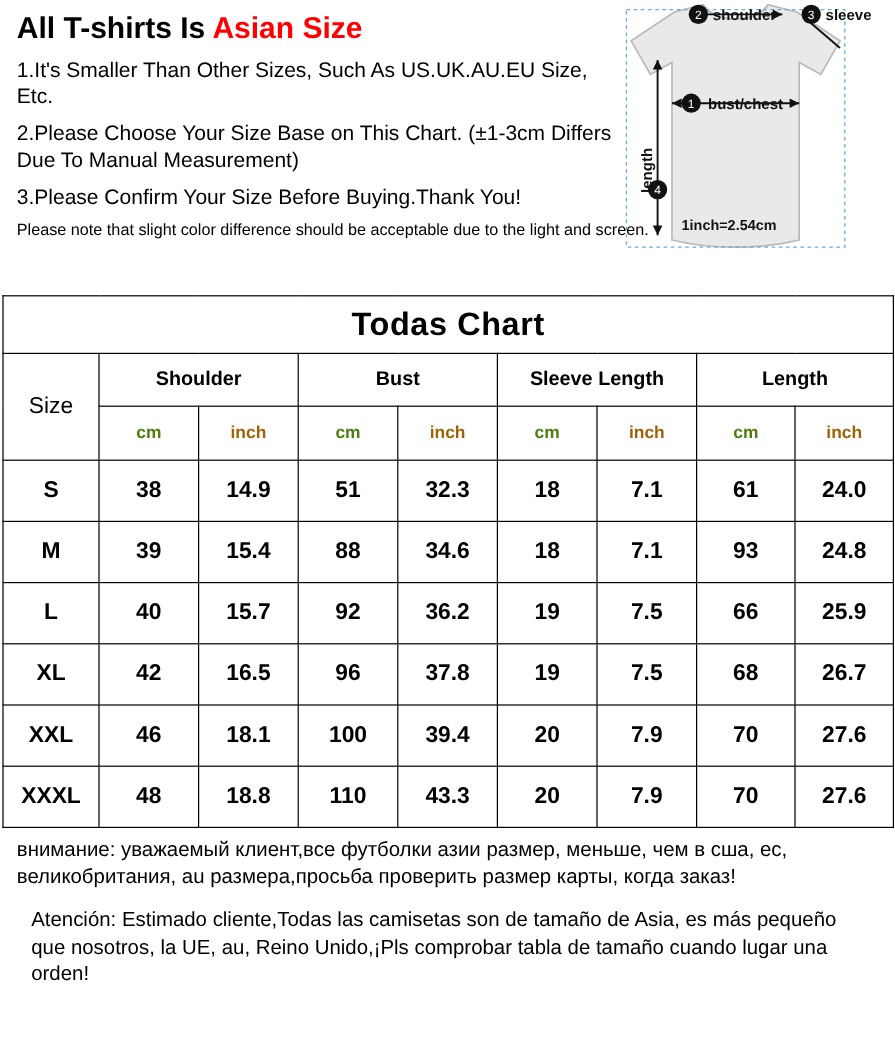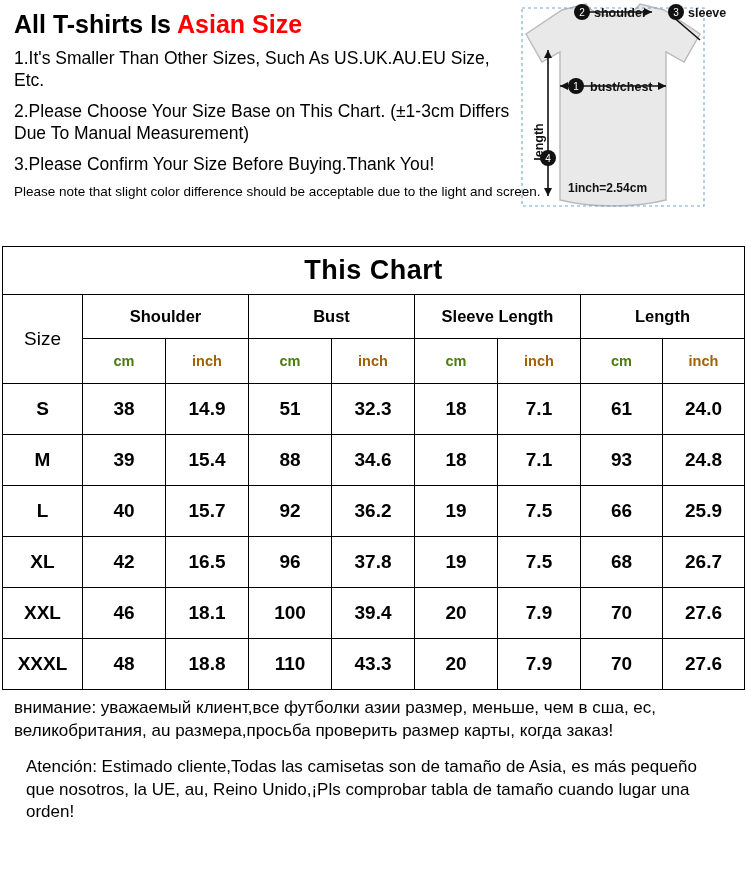--- a/index.html
+++ b/index.html
@@ -203,21 +203,21 @@
           <col style="width:83px">
         <col style="width:83px">
           <col style="width:83px">
         <col style="width:83px">
           <col style="width:83px">
         <col style="width:82px">
           <col style="width:82px">
       </colgroup>
       <tbody>
         <tr>
-          <td class="title-cell" colspan="9">This Chart</td>
+          <td class="title-cell" colspan="9">Todas Chart</td>
         </tr>
         <tr>
           <td class="size-head" rowspan="2">Size</td>
           <td class="grp-head" colspan="2">Shoulder</td>
           <td class="grp-head" colspan="2">Bust</td>
           <td class="grp-head" colspan="2">Sleeve Length</td>
           <td class="grp-head" colspan="2">Length</td>
         </tr>
         <tr>
           <td class="unit-cm">cm</td>

